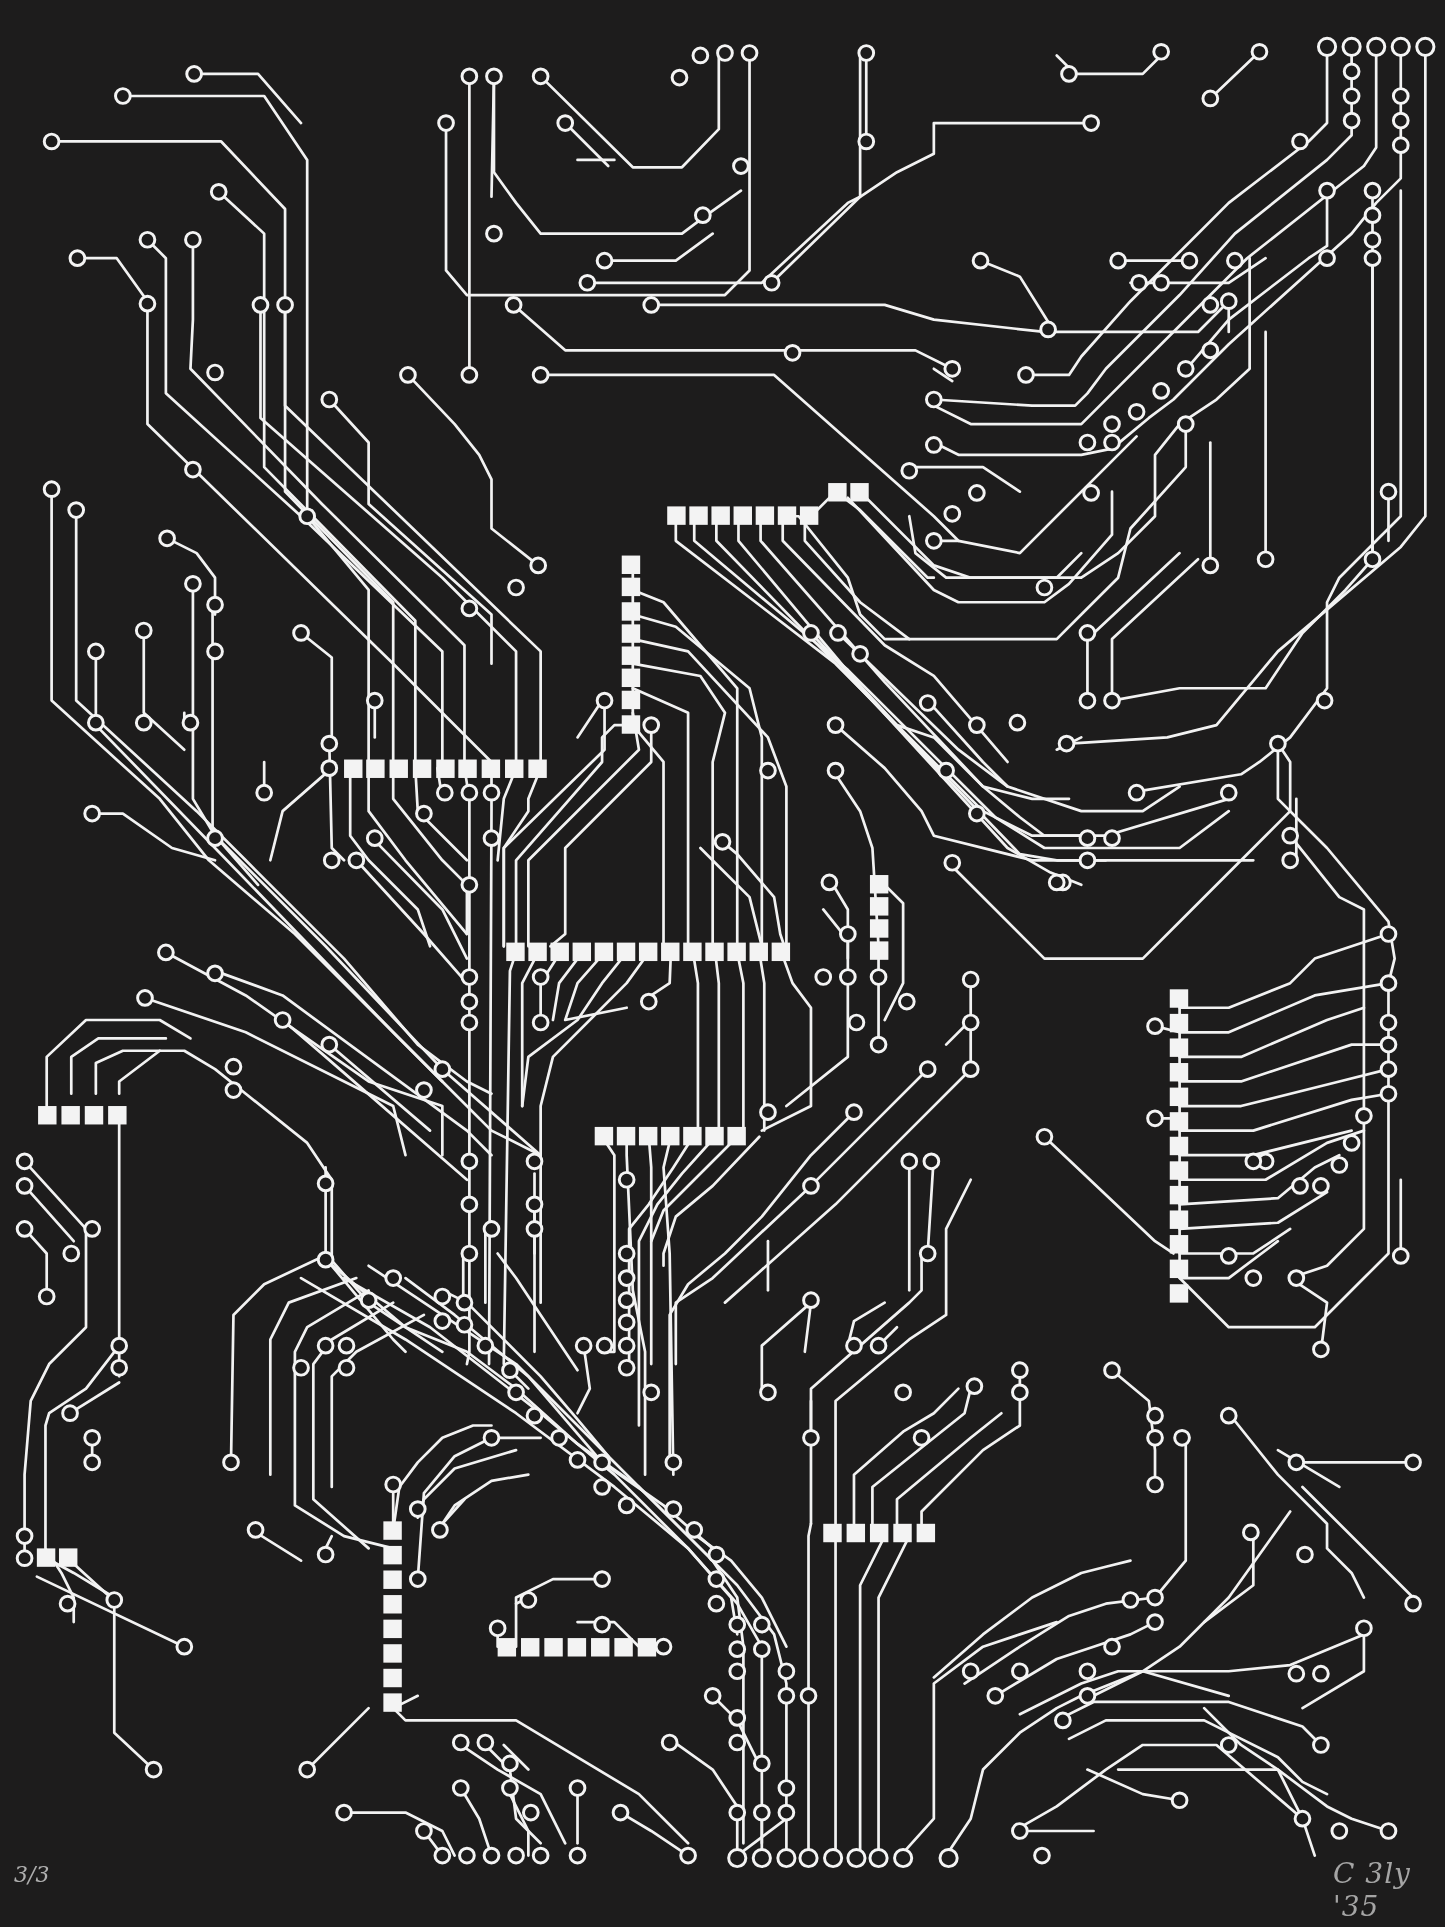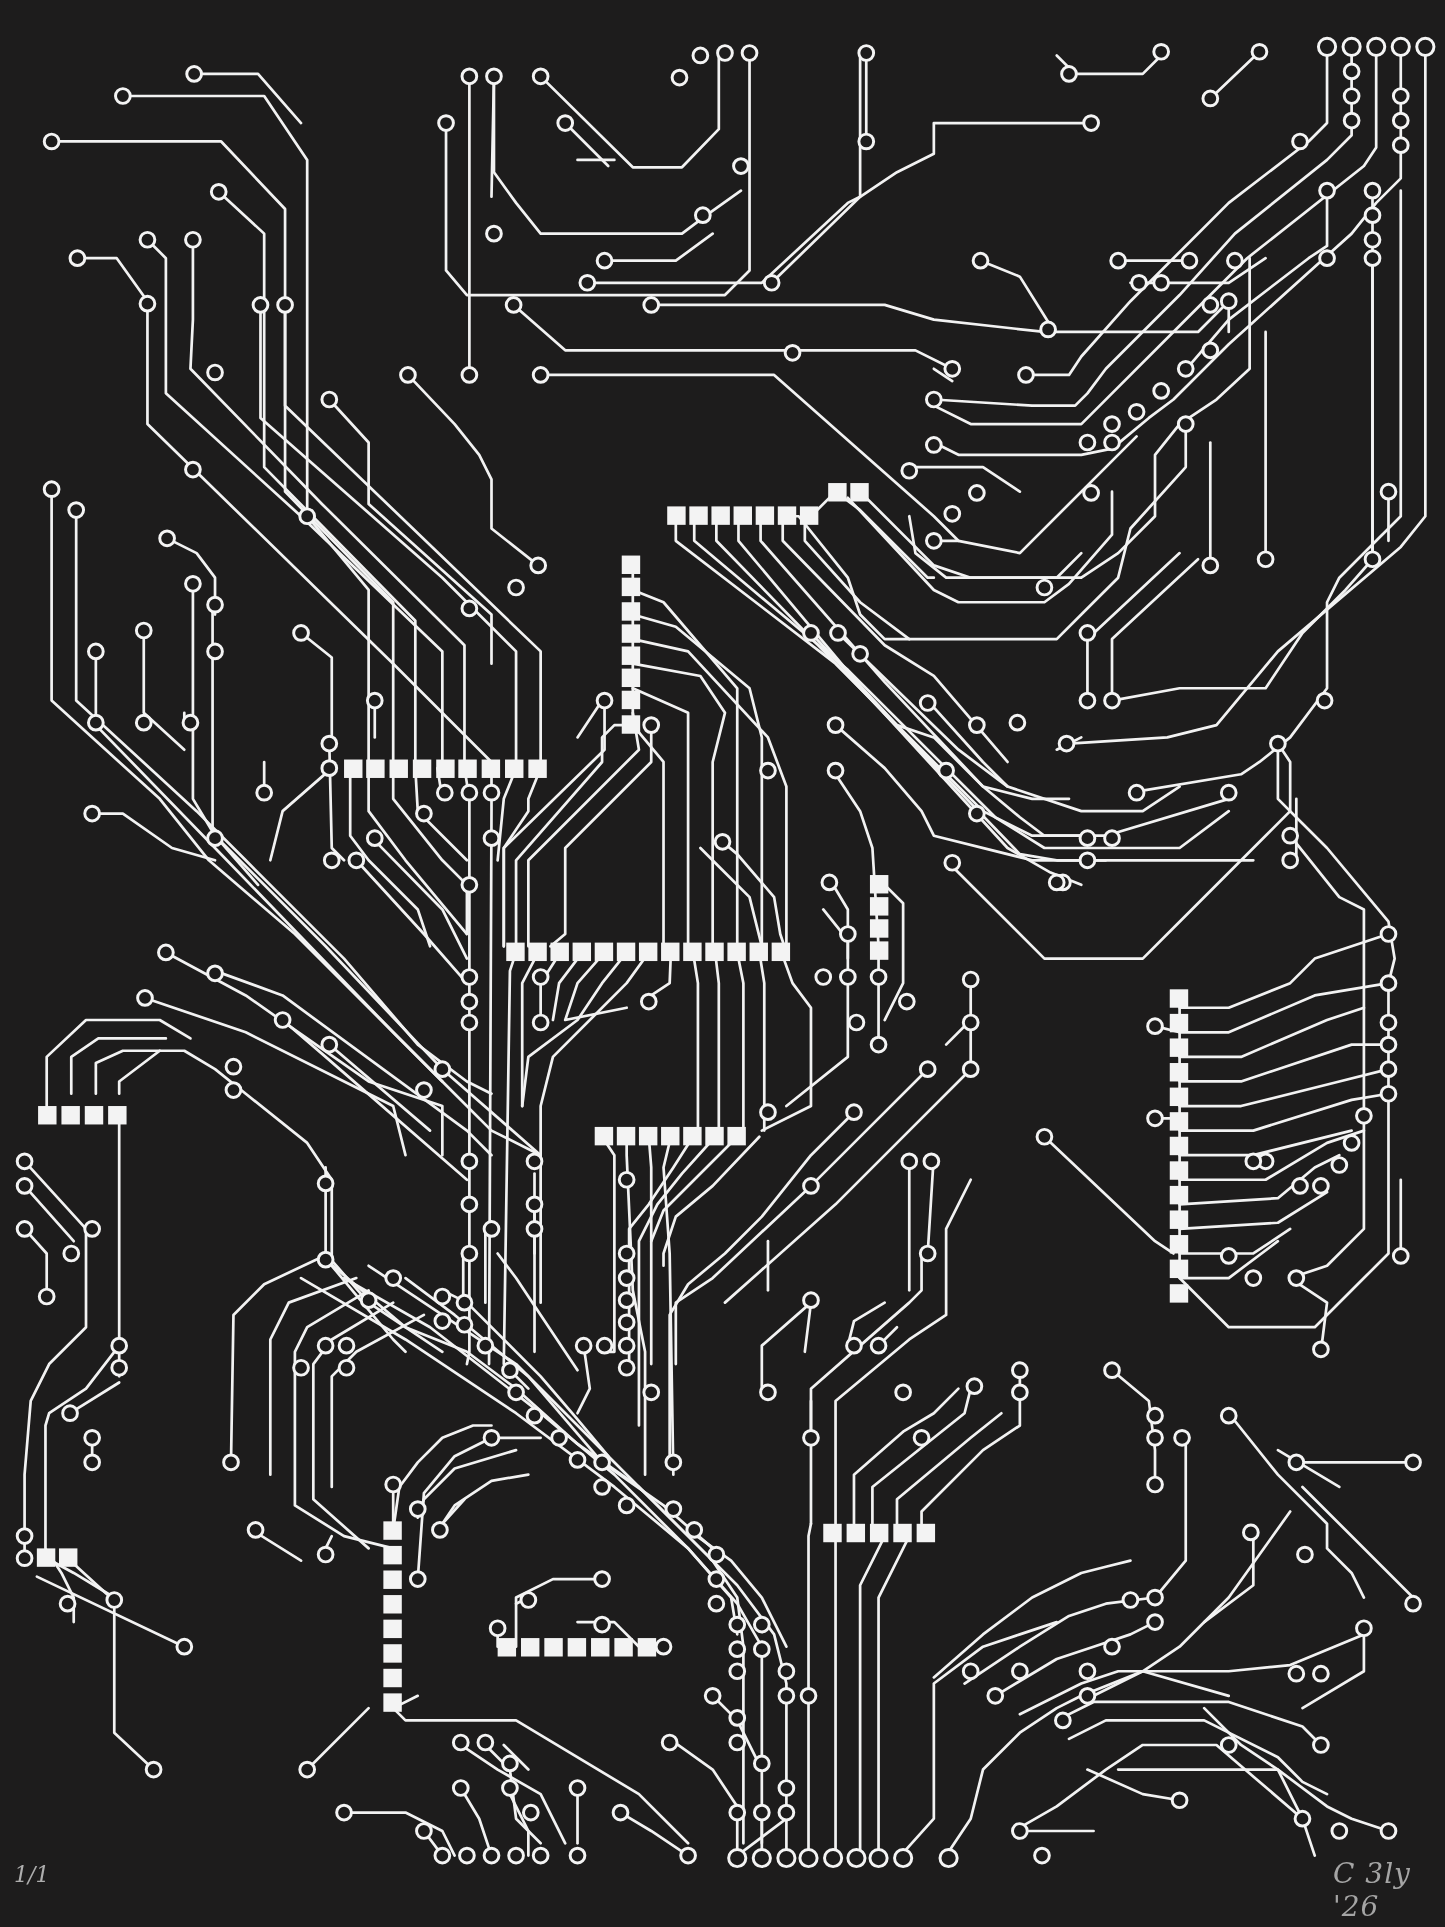--- a/index.html
+++ b/index.html
@@ -769,15 +769,15 @@
         <circle cx="1000" cy="1022" r="6"></circle>
     <circle cx="1055" cy="1040" r="6"></circle>
         <circle cx="1075" cy="1098" r="6"></circle>
         <circle cx="1140" cy="1022" r="6"></circle>
         <circle cx="1020" cy="1040" r="6"></circle>
     <circle cx="940" cy="835" r="6"></circle>
         <circle cx="940" cy="910" r="6"></circle>
         <circle cx="860" cy="718" r="6"></circle>
   </g>
 </svg>
-  <div class="edition">1/1</div>
-  <div class="signature">C 3ly '26</div>
+  <div class="edition">3/3</div>
+  <div class="signature">C 3ly '35</div>
 </div>
 
 </body></html>

